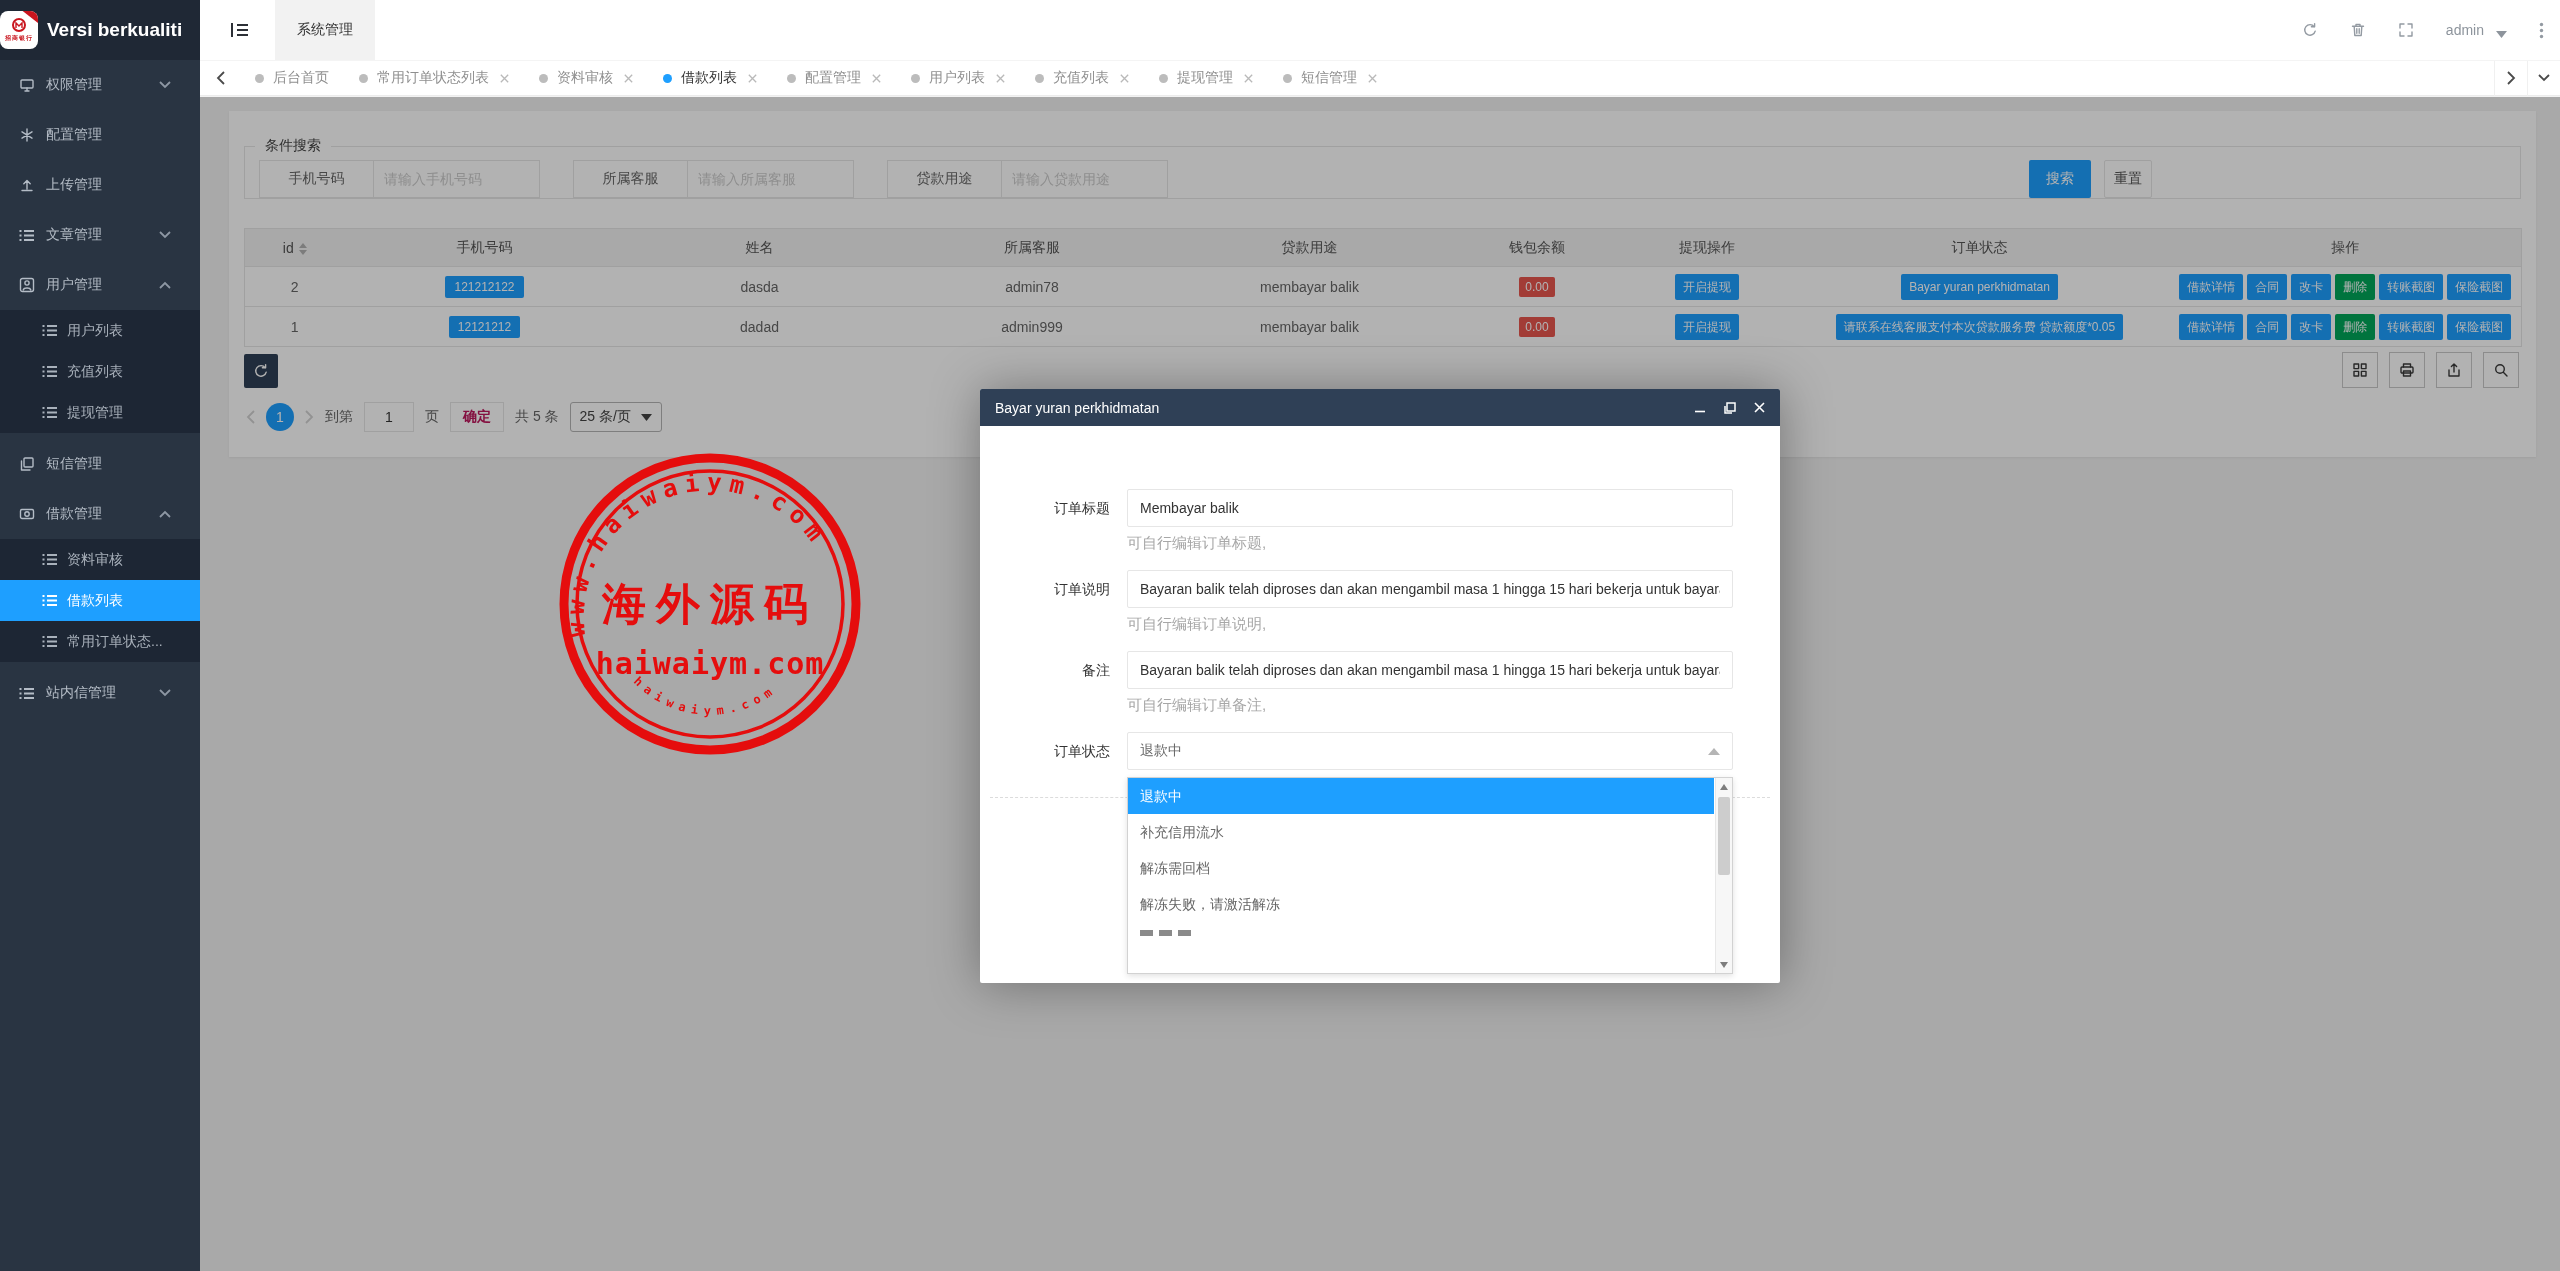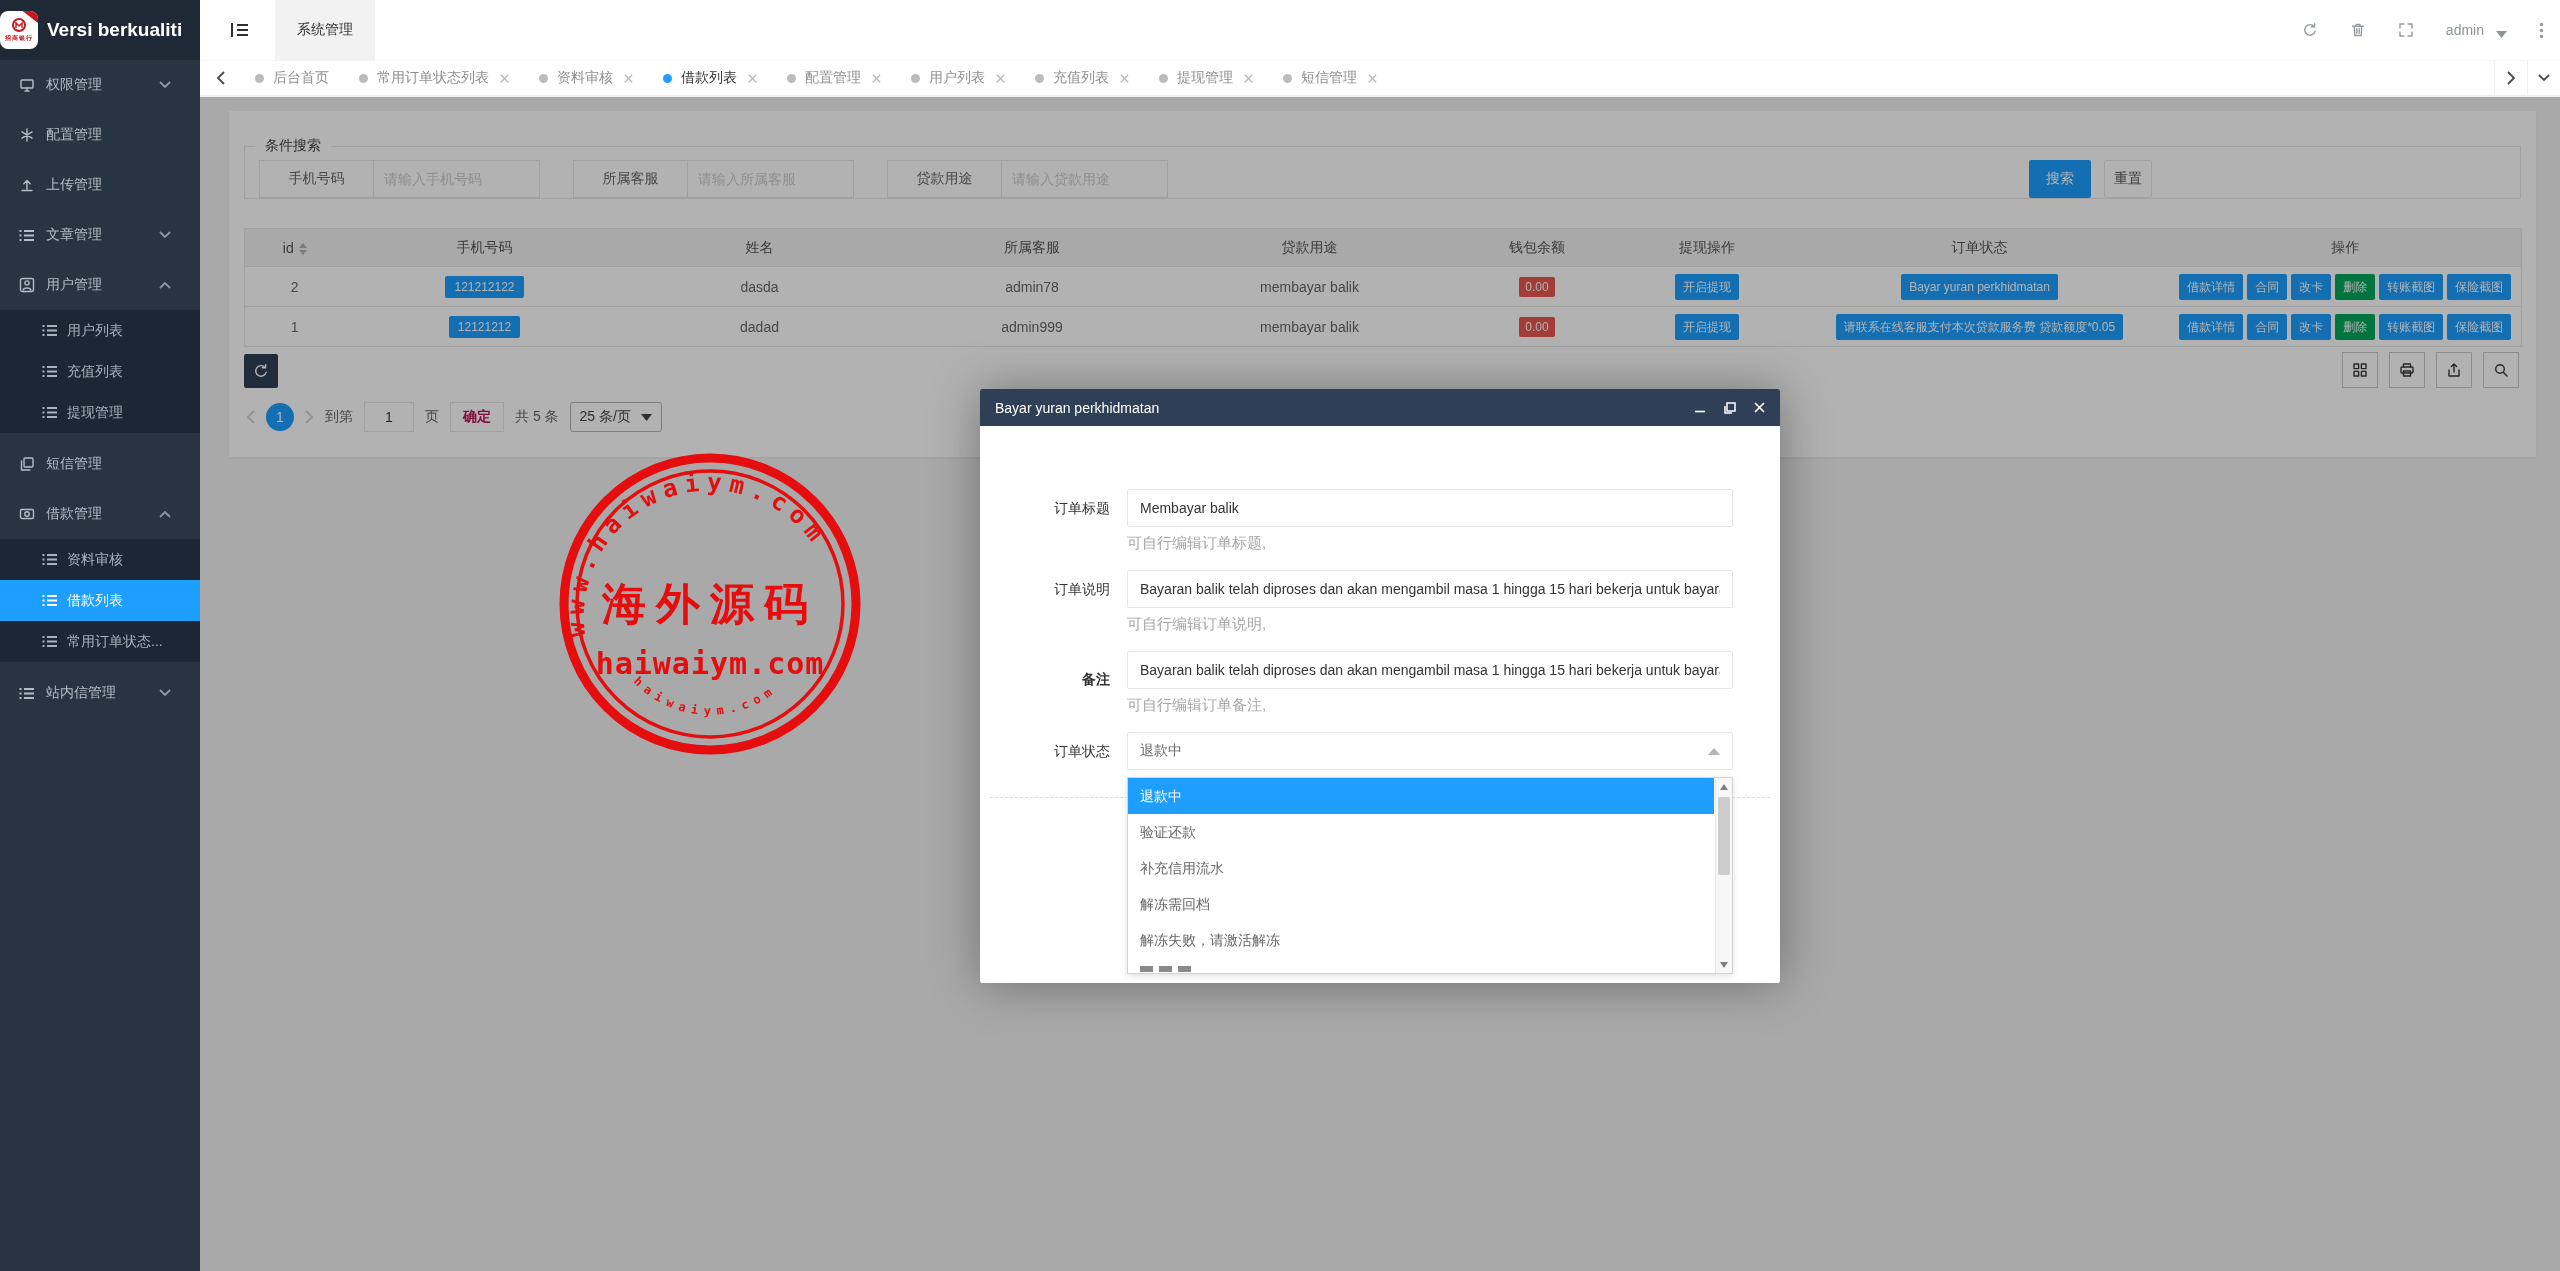--- a/index.html
+++ b/index.html
@@ -582,21 +582,20 @@
     <div class="m-dashed"></div>
 
     <div class="m-label" style="top:306px">订单状态</div>
     <div class="m-select">
       <span>退款中</span>
       <span class="caret"></span>
     </div>
     <div class="dropdown">
       <div id="dd-options">
           <div class="dd-opt selected">退款中</div>
-          <div class="dd-opt">验证还款</div>
           <div class="dd-opt">补充信用流水</div>
           <div class="dd-opt">解冻需回档</div>
           <div class="dd-opt">解冻失败，请激活解冻</div>
         </div>
       <div class="dd-partial"></div>
       <div class="dd-scroll">
         <span class="dd-arrow top">
             <i></i>
           </span>
         <span class="dd-arrow bot">
@@ -604,21 +603,21 @@
           </span>
         <span class="dd-thumb"></span>
       </div>
     </div>
   <div class="m-label" style="top: 63px;">订单标题</div>
       <input class="m-input" value="Membayar balik" style="top: 63px;">
       <div class="m-help" style="top: 108px;">可自行编辑订单标题,</div>
       <div class="m-label" style="top: 144px;">订单说明</div>
       <input class="m-input" value="Bayaran balik telah diproses dan akan mengambil masa 1 hingga 15 hari bekerja untuk bayaran" style="top: 144px;">
       <div class="m-help" style="top: 189px;">可自行编辑订单说明,</div>
-      <div class="m-label" style="top: 234px; font-weight: bold;">备注</div>
+      <div class="m-label" style="top: 225px;">备注</div>
       <input class="m-input" value="Bayaran balik telah diproses dan akan mengambil masa 1 hingga 15 hari bekerja untuk bayaran" style="top: 225px;">
       <div class="m-help" style="top: 270px;">可自行编辑订单备注,</div>
     </div>
 </div>
 
 <svg class="stamp" width="316" height="306" viewBox="0 0 316 306">
   <g fill="none" stroke="#e50d0d">
     <circle cx="158" cy="152" r="146" stroke-width="9"></circle>
     <circle cx="158" cy="152" r="133" stroke-width="3.5"></circle>
   </g>

